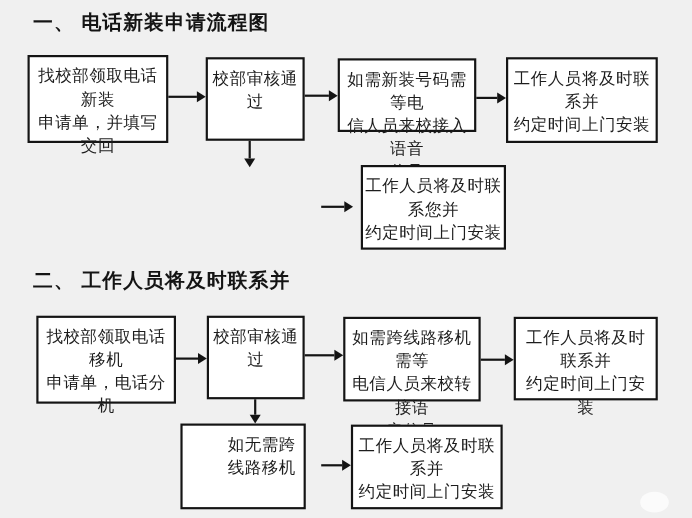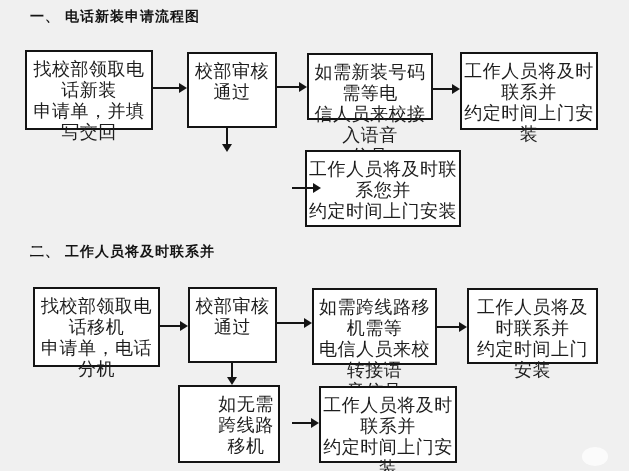--- a/index.html
+++ b/index.html
@@ -10,33 +10,33 @@
   }
   #canvas {
     position: relative;
     width: 629px;
     height: 471px;
     background: #f0f0f0;
     overflow: hidden;
   }
   .flow-title {
     position: absolute;
-    font-size: 14px;
+    font-size: 18px;
     font-weight: bold;
     color: #141414;
     letter-spacing: 1px;
     white-space: nowrap;
   }
   .fbox {
     position: absolute;
     box-sizing: border-box;
     background: #ffffff;
     border: 2px solid #141414;
     color: #1d1d1d;
-    font-size: 18px;
+    font-size: 15px;
     line-height: 21px;
     text-align: center;
     padding: 7px 2px 0 2px;
     white-space: pre-line;
     letter-spacing: 0.5px;
   }
   .arrow-h {
     position: absolute;
     height: 2px;
     background: #141414;
@@ -91,21 +91,21 @@
   <div class="flow-title" style="left:30px;top:8px;">一、 电话新装申请流程图</div>
 
   <div class="fbox" style="left:25px;top:50px;width:128px;height:80px;">找校部领取电话新装
 申请单，并填写交回</div>
   <div class="fbox" style="left:187px;top:52px;width:90px;height:76px;">校部审核通过</div>
   <div class="fbox" style="left:307px;top:53px;width:126px;height:67px;">如需新装号码需等电
 信人员来校接入语音
 信号</div>
   <div class="fbox" style="left:460px;top:52px;width:138px;height:78px;">工作人员将及时联系并
 约定时间上门安装</div>
-  <div class="fbox" style="left:305px;top:150px;width:156px;height:77px;font-family:Liberation Serif, serif;">工作人员将及时联系您并
+  <div class="fbox" style="left:328px;top:150px;width:132px;height:77px;">工作人员将及时联系您并
 约定时间上门安装</div>
 
   <div class="arrow-h" style="left:153px;top:87px;width:26px;"></div>
   <div class="arrow-h" style="left:277px;top:86px;width:22px;"></div>
   <div class="arrow-h" style="left:433px;top:88px;width:19px;"></div>
   <div class="arrow-v" style="left:226px;top:128px;height:16px;"></div>
   <div class="arrow-h" style="left:292px;top:187px;width:21px;"></div>
 
   <div class="squiggle" style="left:311px;top:99px;width:40px;">
     
@@ -114,21 +114,21 @@
   <div class="flow-title" style="left:30px;top:243px;">二、 工作人员将及时联系并</div>
 
   <div class="fbox" style="left:33px;top:287px;width:127px;height:80px;">找校部领取电话移机
 申请单，电话分机</div>
   <div class="fbox" style="left:188px;top:287px;width:89px;height:76px;">校部审核通过</div>
   <div class="fbox" style="left:312px;top:288px;width:125px;height:77px;">如需跨线路移机需等
 电信人员来校转接语
 音信号</div>
   <div class="fbox" style="left:467px;top:288px;width:131px;height:76px;">工作人员将及时联系并
 约定时间上门安装</div>
-  <div class="fbox" style="left:178px;top:385px;width:102px;height:78px;padding-left:36px;">如无需跨线路移机</div>
+  <div class="fbox" style="left:164px;top:385px;width:114px;height:78px;padding-left:36px;">如无需跨线路移机</div>
   <div class="fbox" style="left:319px;top:386px;width:138px;height:77px;">工作人员将及时联系并
 约定时间上门安装</div>
 
   <div class="arrow-h" style="left:160px;top:325px;width:20px;"></div>
   <div class="arrow-h" style="left:277px;top:322px;width:27px;"></div>
   <div class="arrow-h" style="left:437px;top:326px;width:22px;"></div>
   <div class="arrow-v" style="left:231px;top:363px;height:14px;"></div>
   <div class="arrow-h" style="left:292px;top:422px;width:19px;"></div>
 
   <div class="squiggle" style="left:342px;top:307px;width:40px;">

